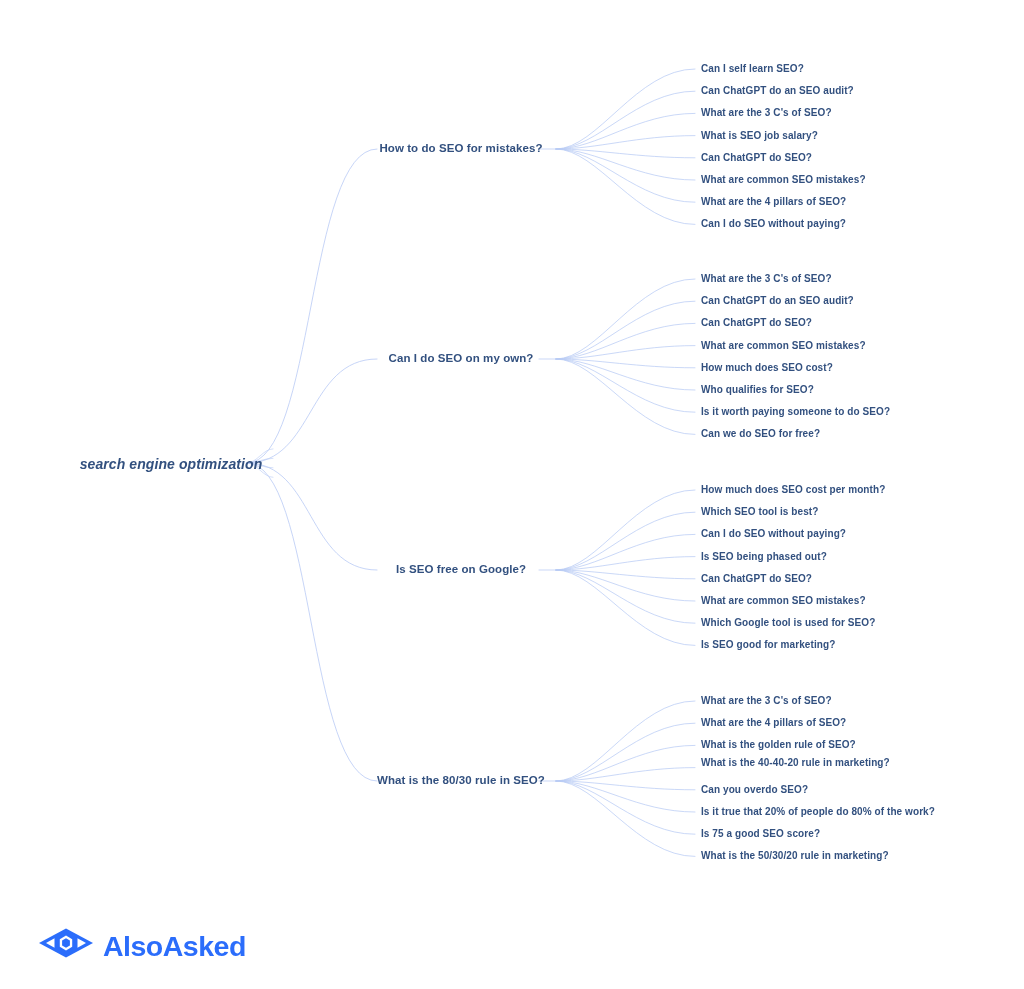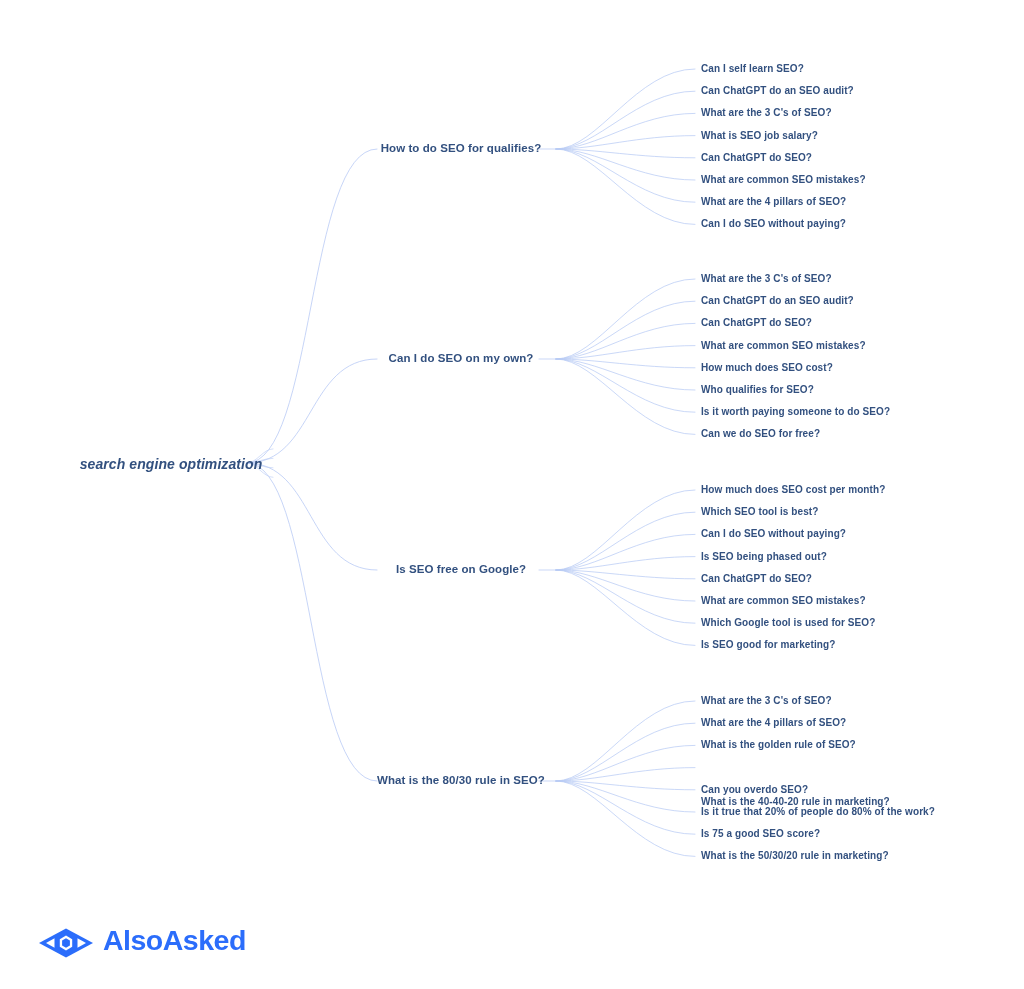--- a/index.html
+++ b/index.html
@@ -62,21 +62,21 @@
     font-size: 10px;
     transform: translateY(-50%);
   }
 
   
   #logo {
     position: absolute;
     left: 38px;
     top: 926px;
     display: flex;
-    align-items: flex-start;
+    align-items: flex-end;
     gap: 9px;
   }
   #logo .mark {
     width: 56px;
     height: 34px;
     display: block;
   }
   #logo .wordmark {
     font-size: 28.5px;
     font-weight: 700;
@@ -133,21 +133,21 @@
         <path d="M 556 781 C 597.7 781, 636.62 723.2, 695 723.2" fill="none" stroke="#b9cbf5" stroke-width="0.8" stroke-linecap="round" opacity="0.95"></path>
         <path d="M 556 781 C 597.7 781, 636.62 745.4, 695 745.4" fill="none" stroke="#b9cbf5" stroke-width="0.8" stroke-linecap="round" opacity="0.95"></path>
         <path d="M 556 781 C 597.7 781, 636.62 767.6, 695 767.6" fill="none" stroke="#b9cbf5" stroke-width="0.8" stroke-linecap="round" opacity="0.95"></path>
         <path d="M 556 781 C 597.7 781, 636.62 789.8, 695 789.8" fill="none" stroke="#b9cbf5" stroke-width="0.8" stroke-linecap="round" opacity="0.95"></path>
         <path d="M 556 781 C 597.7 781, 636.62 812, 695 812" fill="none" stroke="#b9cbf5" stroke-width="0.8" stroke-linecap="round" opacity="0.95"></path>
         <path d="M 556 781 C 597.7 781, 636.62 834.2, 695 834.2" fill="none" stroke="#b9cbf5" stroke-width="0.8" stroke-linecap="round" opacity="0.95"></path>
         <path d="M 556 781 C 597.7 781, 636.62 856.4, 695 856.4" fill="none" stroke="#b9cbf5" stroke-width="0.8" stroke-linecap="round" opacity="0.95"></path>
       </svg>
     <div id="labels">
         <div class="node-label node-root" style="left: 171px; top: 464px;">search engine optimization</div>
-        <div class="node-label node-l1" style="left: 461px; top: 149px;">How to do SEO for qualifies?</div>
+        <div class="node-label node-l1" style="left: 461px; top: 149px;">How to do SEO for mistakes?</div>
         <div class="node-label node-leaf" style="left: 701px; top: 69px;">Can I self learn SEO?</div>
         <div class="node-label node-leaf" style="left: 701px; top: 91.2px;">Can ChatGPT do an SEO audit?</div>
         <div class="node-label node-leaf" style="left: 701px; top: 113.4px;">What are the 3 C's of SEO?</div>
         <div class="node-label node-leaf" style="left: 701px; top: 135.6px;">What is SEO job salary?</div>
         <div class="node-label node-leaf" style="left: 701px; top: 157.8px;">Can ChatGPT do SEO?</div>
         <div class="node-label node-leaf" style="left: 701px; top: 180px;">What are common SEO mistakes?</div>
         <div class="node-label node-leaf" style="left: 701px; top: 202.2px;">What are the 4 pillars of SEO?</div>
         <div class="node-label node-leaf" style="left: 701px; top: 224.4px;">Can I do SEO without paying?</div>
         <div class="node-label node-l1" style="left: 461px; top: 359px;">Can I do SEO on my own?</div>
         <div class="node-label node-leaf" style="left: 701px; top: 279px;">What are the 3 C's of SEO?</div>
@@ -164,21 +164,21 @@
         <div class="node-label node-leaf" style="left: 701px; top: 534.4px;">Can I do SEO without paying?</div>
         <div class="node-label node-leaf" style="left: 701px; top: 556.6px;">Is SEO being phased out?</div>
         <div class="node-label node-leaf" style="left: 701px; top: 578.8px;">Can ChatGPT do SEO?</div>
         <div class="node-label node-leaf" style="left: 701px; top: 601px;">What are common SEO mistakes?</div>
         <div class="node-label node-leaf" style="left: 701px; top: 623.2px;">Which Google tool is used for SEO?</div>
         <div class="node-label node-leaf" style="left: 701px; top: 645.4px;">Is SEO good for marketing?</div>
         <div class="node-label node-l1" style="left: 461px; top: 781px;">What is the 80/30 rule in SEO?</div>
         <div class="node-label node-leaf" style="left: 701px; top: 701px;">What are the 3 C's of SEO?</div>
         <div class="node-label node-leaf" style="left: 701px; top: 723.2px;">What are the 4 pillars of SEO?</div>
         <div class="node-label node-leaf" style="left: 701px; top: 745.4px;">What is the golden rule of SEO?</div>
-        <div class="node-label node-leaf" style="left: 701px; top: 802px;">What is the 40-40-20 rule in marketing?</div>
+        <div class="node-label node-leaf" style="left: 701px; top: 763px;">What is the 40-40-20 rule in marketing?</div>
         <div class="node-label node-leaf" style="left: 701px; top: 789.8px;">Can you overdo SEO?</div>
         <div class="node-label node-leaf" style="left: 701px; top: 812px;">Is it true that 20% of people do 80% of the work?</div>
         <div class="node-label node-leaf" style="left: 701px; top: 834.2px;">Is 75 a good SEO score?</div>
         <div class="node-label node-leaf" style="left: 701px; top: 856.4px; text-align: center;">What is the 50/30/20 rule in marketing?</div>
       </div>
   </div>
 
   <div id="logo">
     <svg class="mark" viewBox="0 0 56 34">
       <polygon points="28,2.5 55,17 28,31.5 1,17" fill="#2b6dfb"></polygon>

